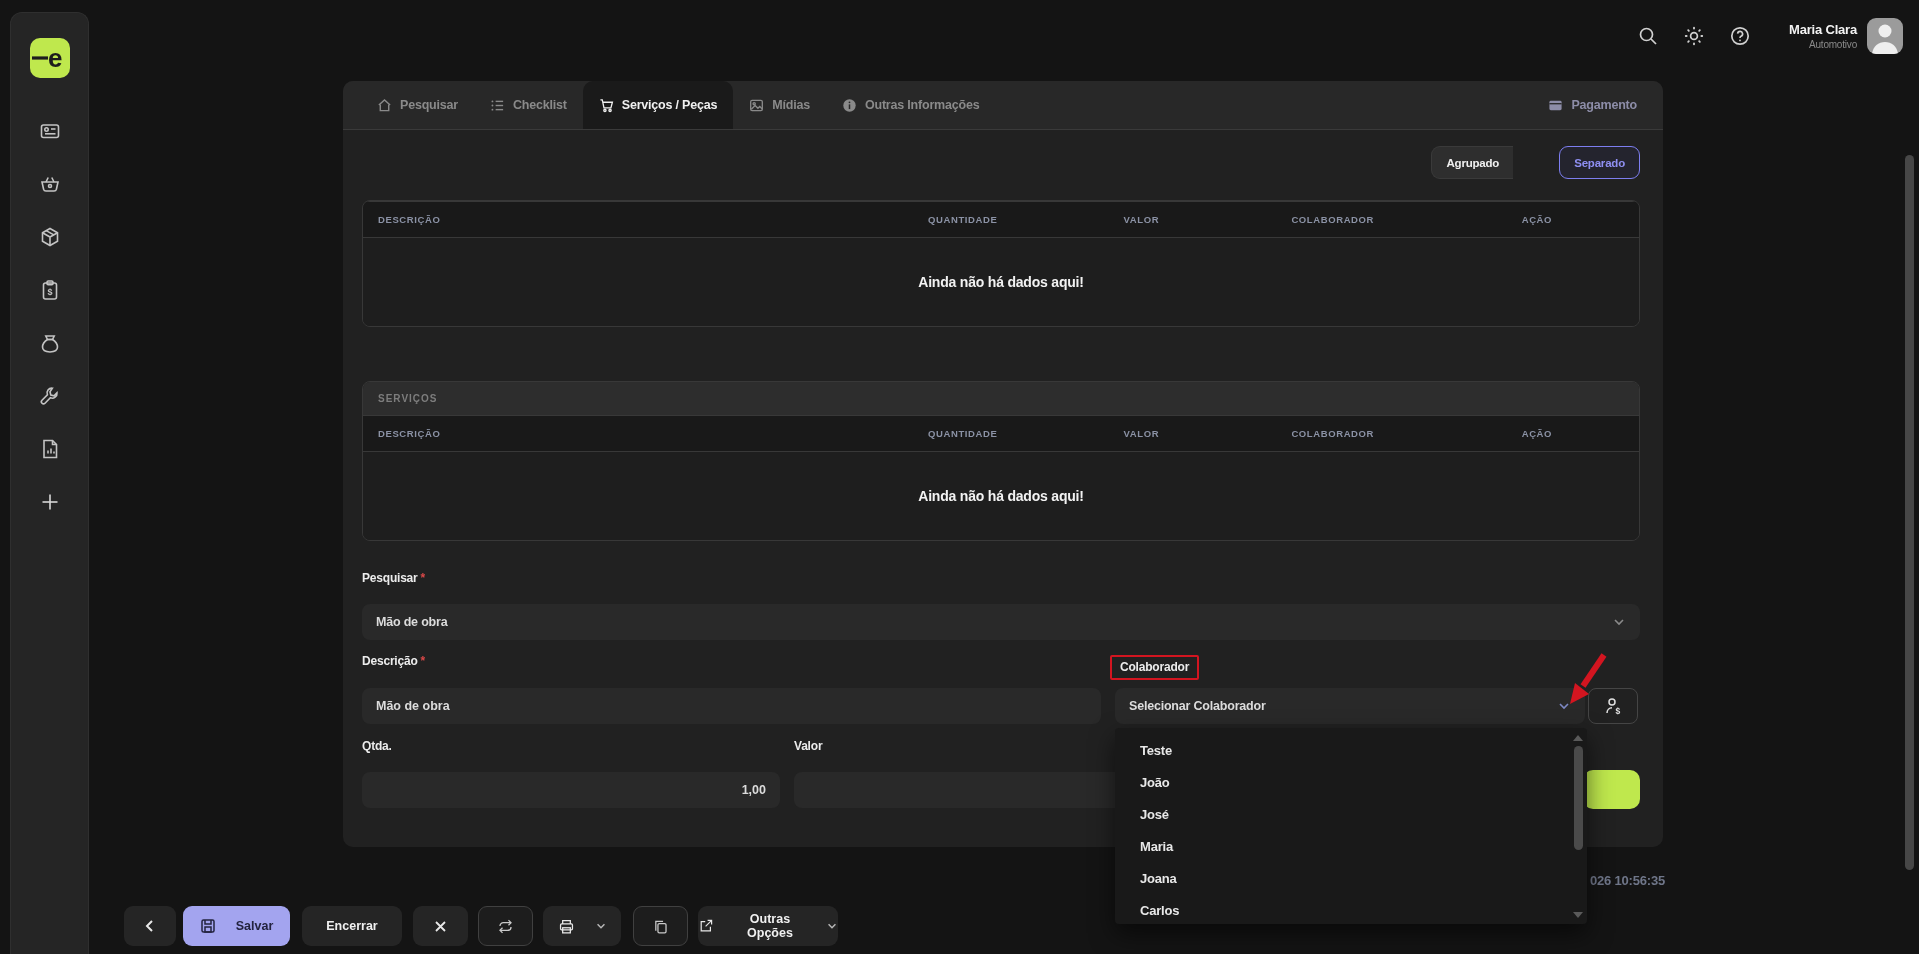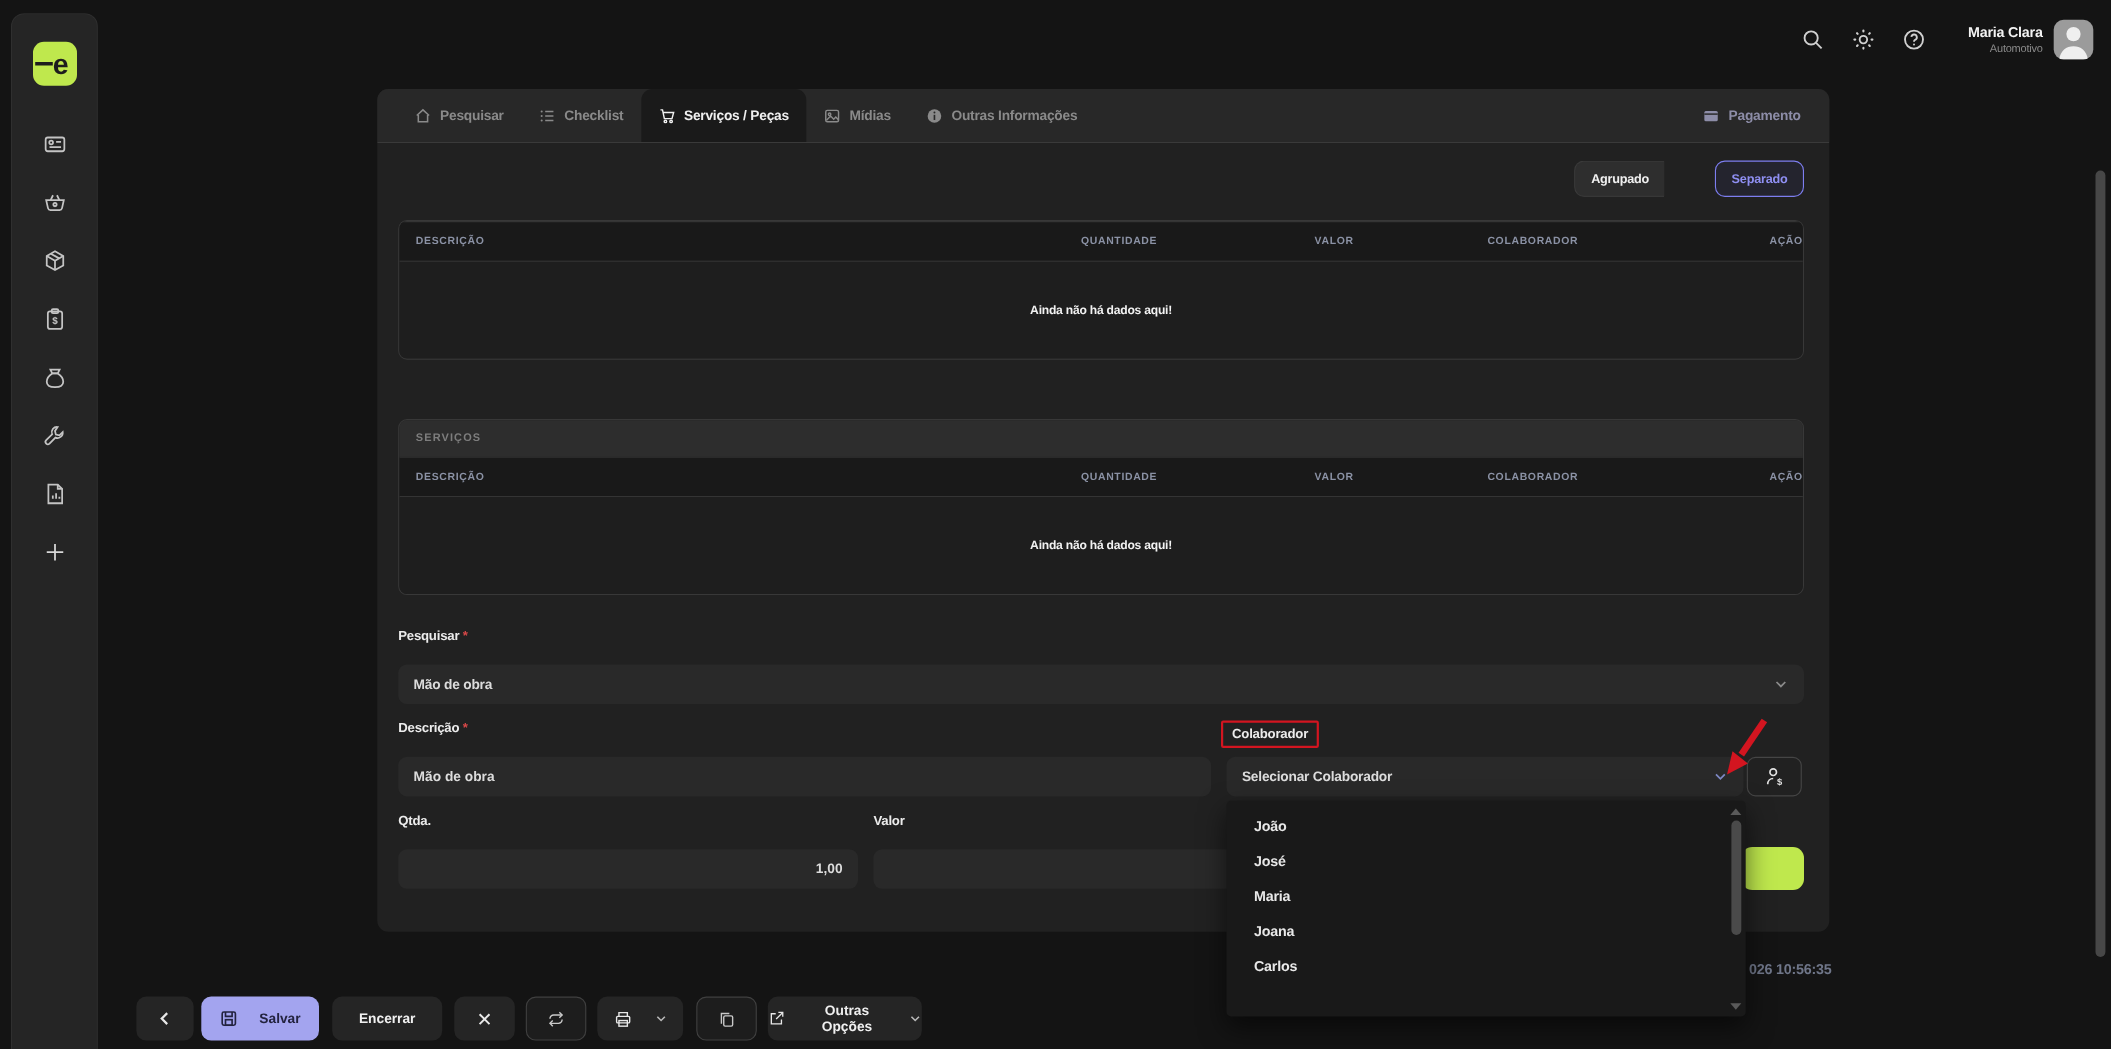--- a/index.html
+++ b/index.html
@@ -46,24 +46,24 @@
   .seg-separado { background:#24242e; color:#8f8ff2; border:1px solid #7d7ef0; border-radius:9px;margin-left:46px; }
 
   
   .tsection { position:absolute; left:19px; width:1278px; border:1px solid #383838; border-radius:8px; overflow:hidden; }
   .tsection.pecas { top:119px; }
   .tsection.servicos { top:300px; }
   .tsec-head { height:33px; background:#2d2d2d; display:flex; align-items:center; padding-left:15px;
     font-size:10px; font-weight:700; letter-spacing:1px; color:#7d7d7d; }
   .tsec-cols { height:37px; background:#191919; border-top:1px solid #383838; border-bottom:1px solid #383838;
     display:grid; grid-template-columns:40% 14% 14% 16% 16%; align-items:center; }
-  .tsec-cols span { font-size:9.5px; font-weight:700; letter-spacing:0.6px; color:#8b92a5; text-align:right; }
+  .tsec-cols span { font-size:9.5px; font-weight:700; letter-spacing:0.6px; color:#8b92a5; text-align:center; }
   .tsec-cols span:first-child { text-align:left; padding-left:15px; }
   .tsec-empty { height:88px; background:#1e1e1e; display:flex; align-items:center; justify-content:center;
-    font-size:11px; font-weight:700; color:#f2f2f2; }
+    font-size:14px; font-weight:700; color:#f2f2f2; }
 
   
   .flabel { position:absolute; font-size:12px; font-weight:700; color:#ececec; }
   .req { color:#d84848; margin-left:3px; }
   .fctrl { position:absolute; height:36px; background:#292929; border:none; border-radius:8px;
     color:#dcdcdc; font-size:12.5px; font-weight:700; font-family:"Liberation Sans",sans-serif;
     padding:0 14px; display:flex; align-items:center; }
   input.fctrl { display:block; line-height:36px; }
   .sel { justify-content:space-between; cursor:pointer; }
   .sel .chev { color:#8a8a8a; }
@@ -306,20 +306,21 @@
     <div class="flabel" style="left:19px; top:658px;">Qtda.</div>
     <input class="fctrl" style="left: 19px; top: 691px; width: 418px; text-align: right;" value="1,00">
 
     <div class="flabel" style="left:451px; top:658px;">Valor</div>
     <input class="fctrl" style="left: 451px; top: 691px; width: 418px;" value="">
 
     <button class="add-btn" style="background:#bfe84d;"></button>
   </main>
 
   <div class="dropdown">
+    <div class="dd-item">Teste</div>
     <div class="dd-item">João</div>
     <div class="dd-item">José</div>
     <div class="dd-item">Maria</div>
     <div class="dd-item">Joana</div>
     <div class="dd-item">Carlos</div>
     <div class="dd-arrow up"></div>
     <div class="dd-thumb"></div>
     <div class="dd-arrow down"></div>
   </div>
 

